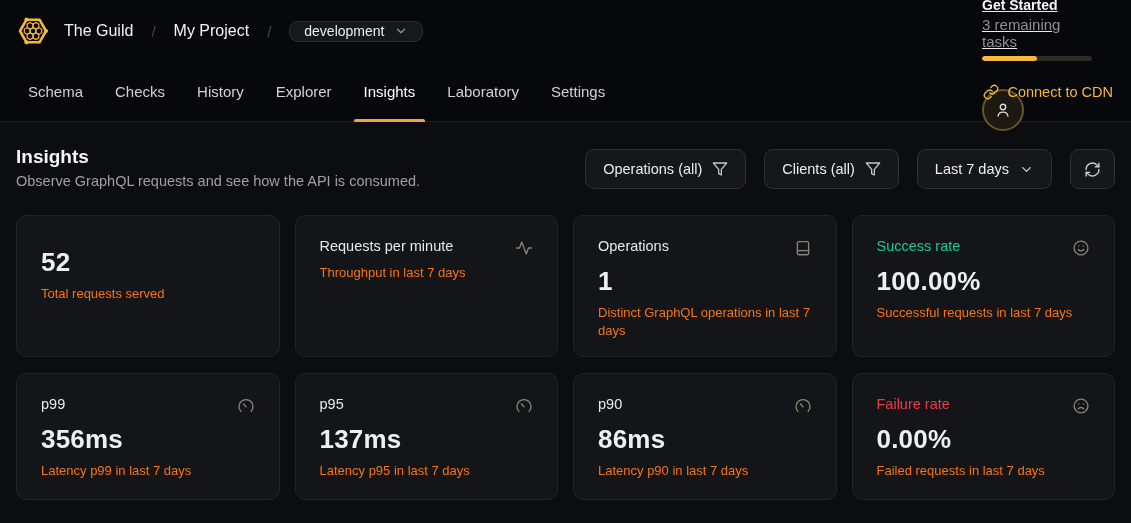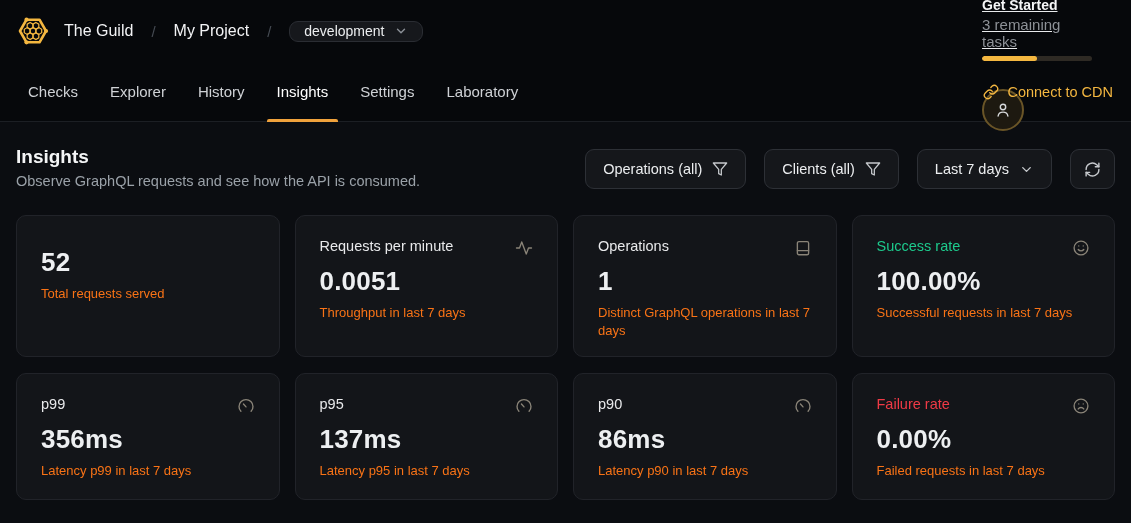--- a/index.html
+++ b/index.html
@@ -162,26 +162,27 @@
             <circle cx="12" cy="8" r="3.6"></circle>
             <path d="M5.5 20c.6-3.5 3.2-5.2 6.5-5.2s5.9 1.7 6.5 5.2"></path>
           </svg>
       </span>
     </button>
   </div>
 </header>
 
 <nav class="nav">
   <div style="display:flex; align-items:stretch; gap:12px;">
+      <button class="tab">Schema</button>
       <button class="tab">Checks</button>
+      <button class="tab">History</button>
       <button class="tab">Explorer</button>
-      <button class="tab">History</button>
       <button class="tab active" style="--u: #f0a23c;">Insights</button>
+      <button class="tab">Laboratory</button>
       <button class="tab">Settings</button>
-      <button class="tab">Laboratory</button>
     </div>
   <button class="cdn-link">
     <span>
       <svg width="16" height="16" viewBox="0 0 24 24" fill="none" stroke="currentColor" stroke-width="2" stroke-linecap="round" stroke-linejoin="round">
           <path d="M10 13a5 5 0 0 0 7.54.54l3-3a5 5 0 0 0-7.07-7.07l-1.72 1.71"></path>
           <path d="M14 11a5 5 0 0 0-7.54-.54l-3 3a5 5 0 0 0 7.07 7.07l1.71-1.71"></path>
         </svg>
     </span>
     <span>Connect to CDN</span>
   </button>
@@ -238,21 +239,20 @@
   </div>
       <div class="card">
     <div class="card-head">
       <span class="card-title">Requests per minute</span>
       <span class="card-icon">
             <svg width="18" height="18" viewBox="0 0 24 24" fill="none" stroke="currentColor" stroke-width="1.8" stroke-linecap="round" stroke-linejoin="round">
               <path d="M22 12h-4l-3 8L9 4l-3 8H2"></path>
             </svg>
           </span>
     </div>
-    <div class="card-value">0.0051</div>
     <div class="card-desc">Throughput in last 7 days</div>
   </div>
       <div class="card">
     <div class="card-head">
       <span class="card-title">Operations</span>
       <span class="card-icon">
             <svg width="18" height="18" viewBox="0 0 24 24" fill="none" stroke="currentColor" stroke-width="1.8" stroke-linecap="round" stroke-linejoin="round">
               <rect x="4.5" y="3.5" width="15" height="17.5" rx="2"></rect>
               <line x1="4.5" y1="15.5" x2="19.5" y2="15.5"></line>
             </svg>

